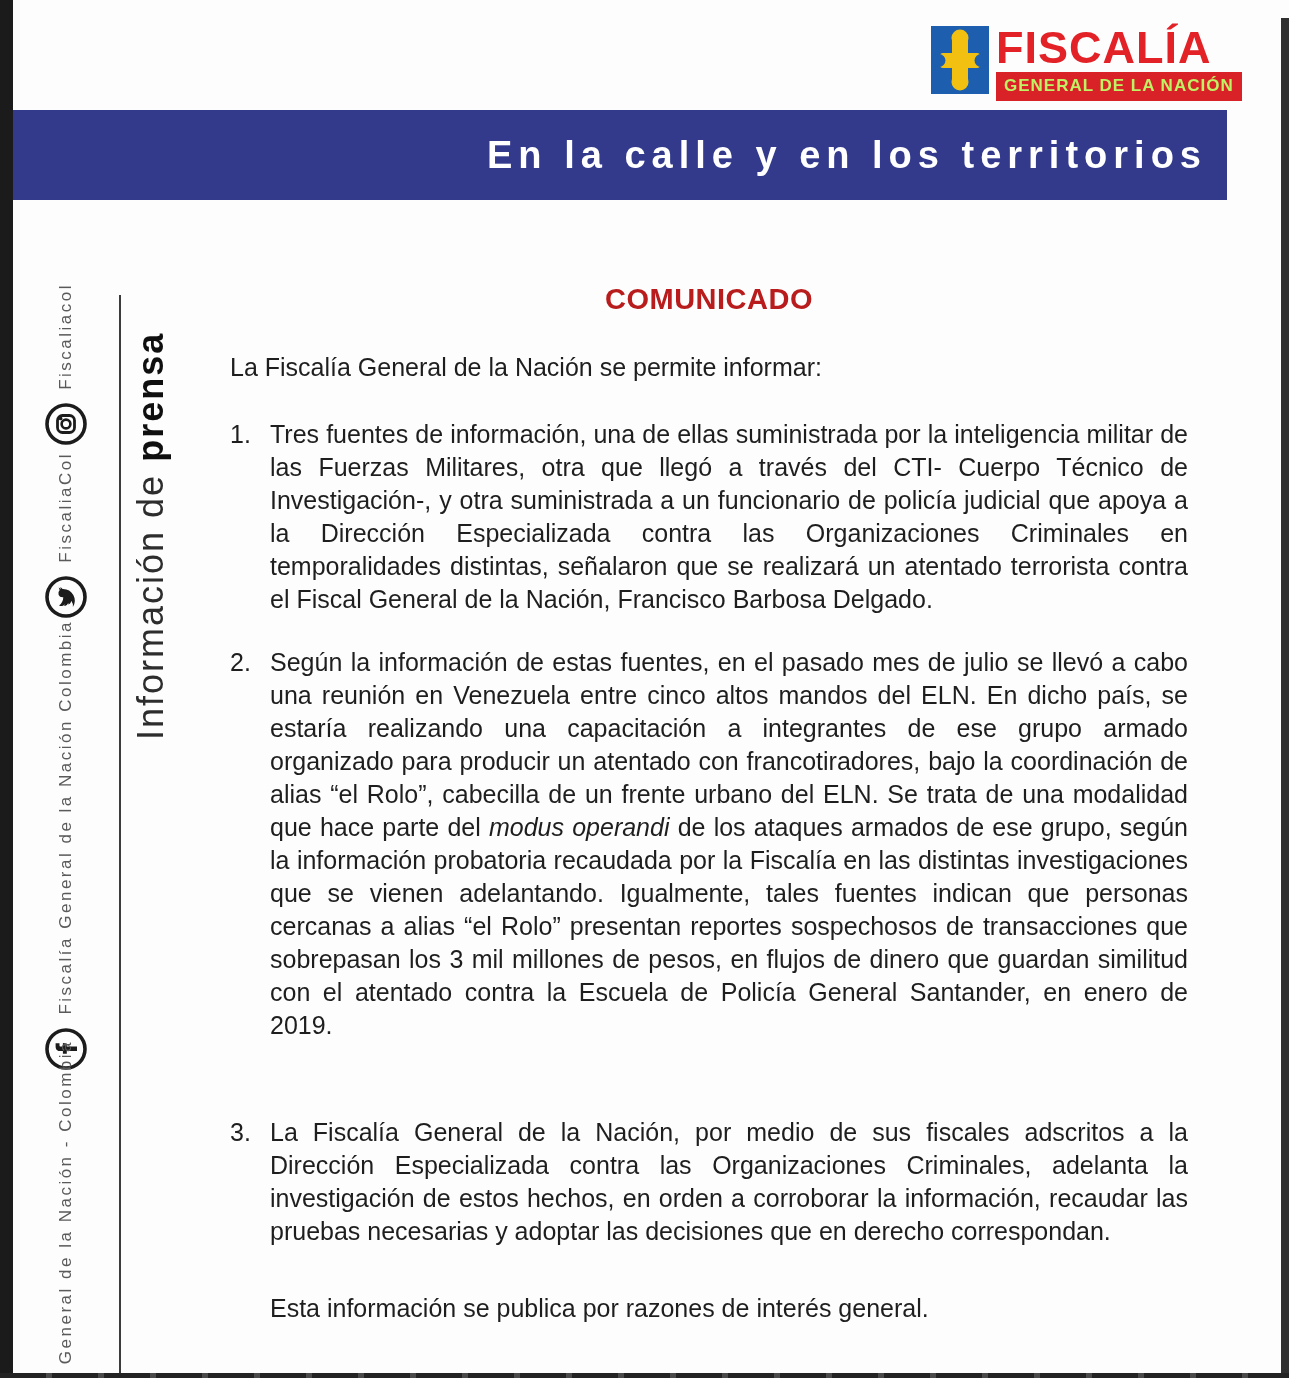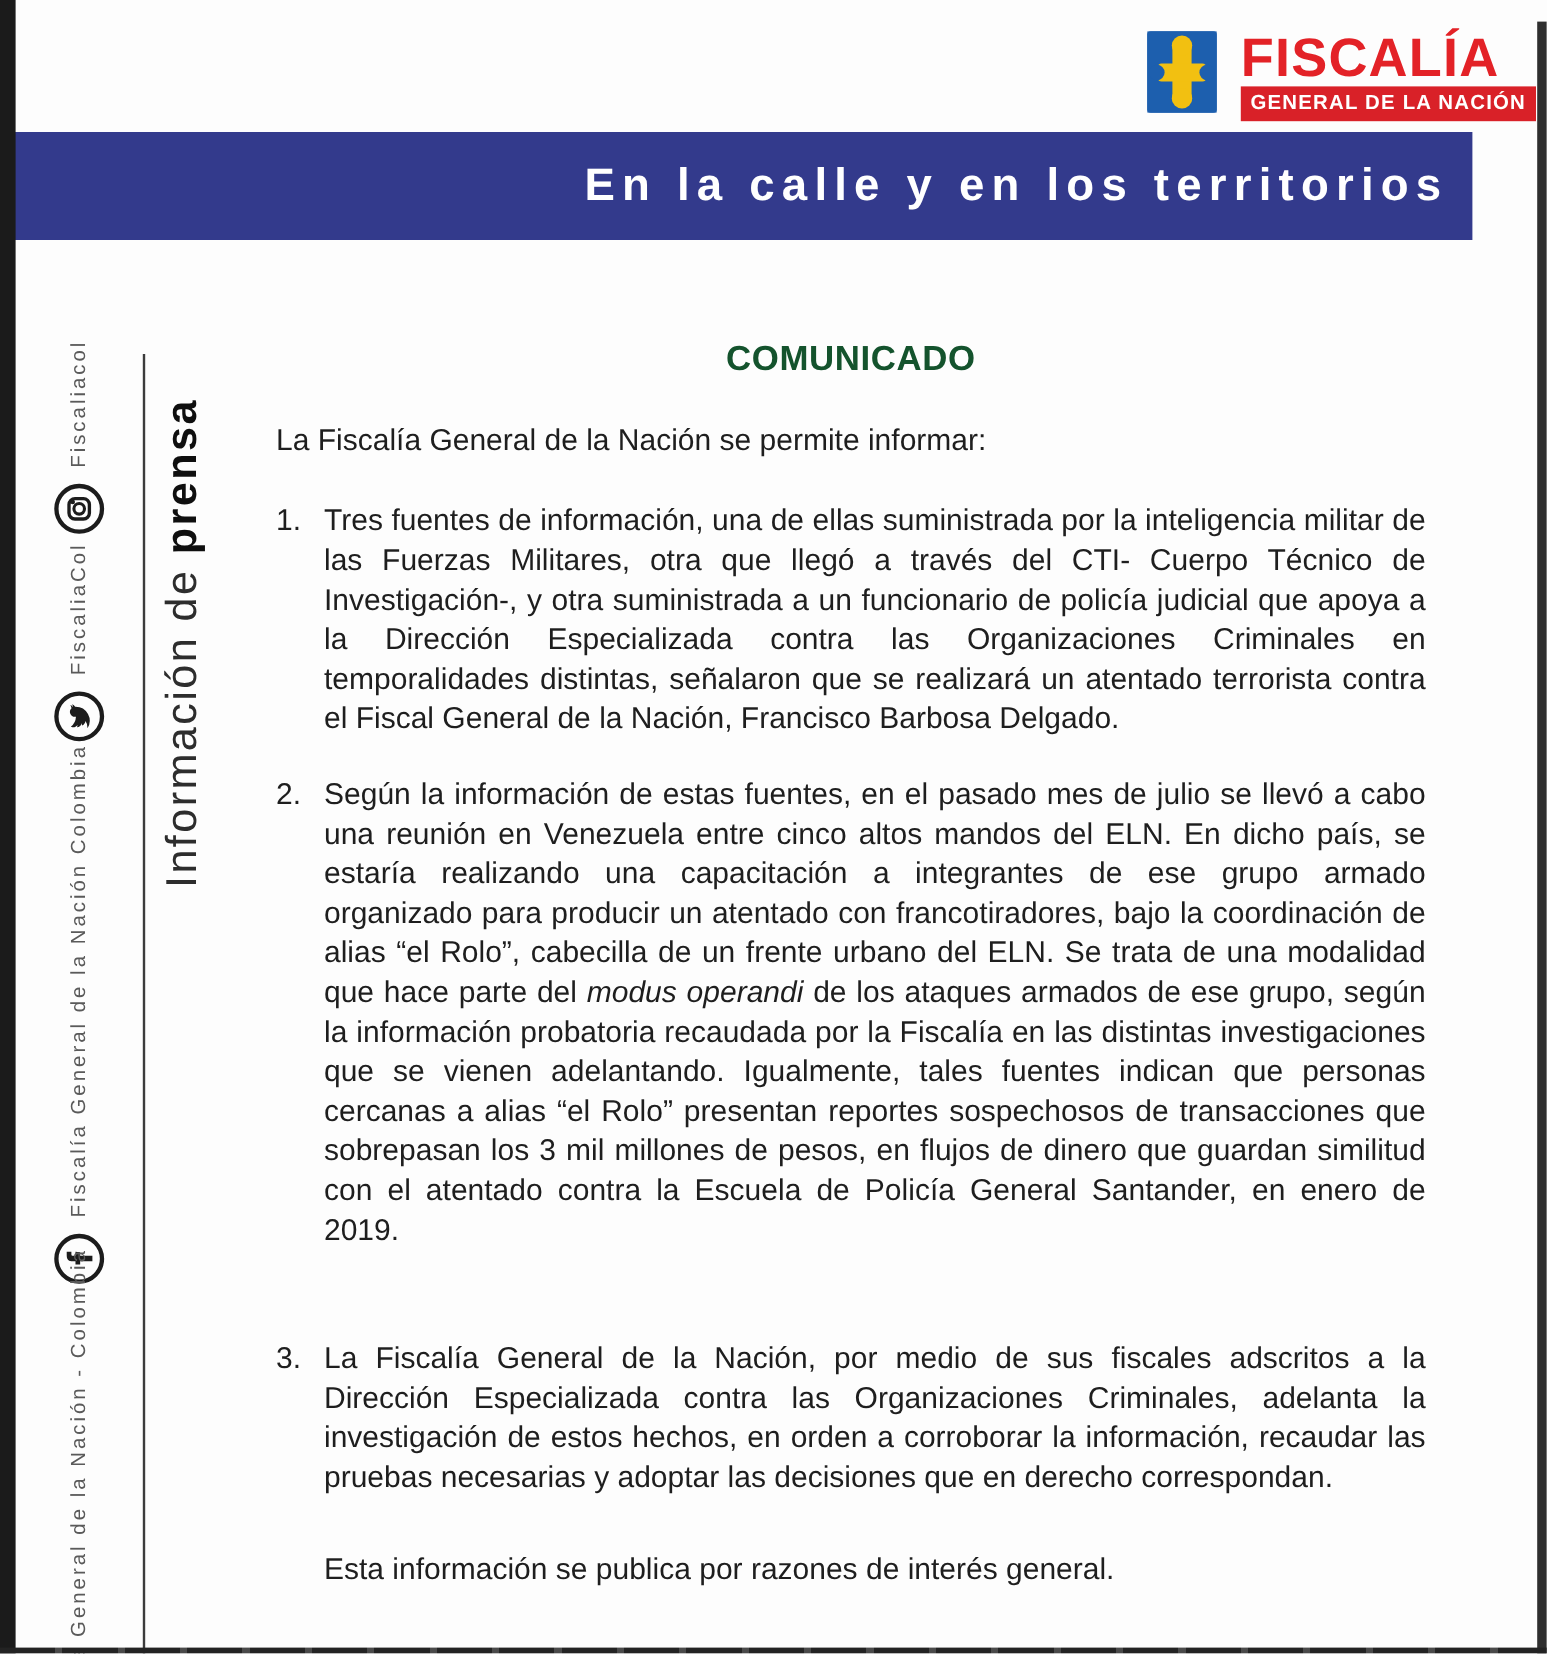--- a/index.html
+++ b/index.html
@@ -6,43 +6,43 @@
   body{
     width:1289px;height:1378px;position:relative;overflow:hidden;
     background:#fdfdfd;font-family:"Liberation Sans",sans-serif;color:#1e1e1e;
   }
   
   .left-bar{position:absolute;left:0;top:0;width:13px;height:1378px;background:#1b1b1b;z-index:30;}
   .right-bar{position:absolute;right:0;top:18px;width:8px;height:1360px;background:#2f2f2f;z-index:30;}
   .bottom-bar{position:absolute;left:0;bottom:0;width:1289px;height:5px;z-index:31;
     background:repeating-linear-gradient(90deg,#232323 0 46px,#4a4a4a 46px 52px);}
   
-  .logo-wrap{position:absolute;top:26px;left:956px;display:flex;align-items:flex-start;gap:20px;}
+  .logo-wrap{position:absolute;top:26px;left:931px;display:flex;align-items:flex-start;gap:7px;}
   .logo-square{width:58px;height:68px;background:#1d5fae;border-radius:3px;position:relative;flex:0 0 auto;}
   .logo-square svg{position:absolute;inset:0;}
   .logo-textcol{display:flex;flex-direction:column;align-items:flex-start;}
   .logo-name{font-size:45px;font-weight:bold;color:#e32227;letter-spacing:1px;line-height:44px;}
-  .logo-sub{margin-top:2px;background:#d92128;color:#ffffff;font-size:17px;font-weight:bold;
+  .logo-sub{margin-top:2px;background:#d92128;color:#bef264;font-size:17px;font-weight:bold;
     letter-spacing:1px;padding:4px 8px 5px 8px;}
   .banner{position:absolute;left:0;top:110px;width:1227px;height:90px;background:#333a8c;
     display:flex;align-items:center;justify-content:flex-end;padding-right:20px;box-sizing:border-box;}
   .banner-text{color:#ffffff;font-size:38px;font-weight:bold;letter-spacing:6px;white-space:nowrap;}
   
   .vtext{writing-mode:vertical-rl;transform:rotate(180deg);white-space:nowrap;}
   .social-item{position:absolute;left:13px;width:106px;display:flex;flex-direction:column;
     align-items:center;gap:12px;}
   .social-handle{font-size:17px;letter-spacing:2.5px;color:#5a5a5a;}
   .social-icon{width:44px;height:44px;transform:rotate(-90deg);flex:0 0 auto;}
   .divider-v{position:absolute;left:119px;top:295px;width:2px;height:1083px;background:#3c3c3c;}
   .press-label{position:absolute;left:130px;top:285px;height:455px;font-size:36px;
     letter-spacing:2px;color:#2d2d2d;}
   .press-label .bold{font-weight:bold;color:#0f0f0f;}
   
   .doc{position:absolute;left:230px;top:283px;width:958px;}
-  .doc-title{font-size:29px;font-weight:bold;text-align:center;line-height:32px;letter-spacing:.5px;color:#14532d;}
+  .doc-title{font-size:29px;font-weight:bold;text-align:center;line-height:32px;letter-spacing:.5px;color:#b91c1c;}
   .dateline{margin-top:33px;font-size:25px;line-height:33px;}
   .intro{margin-top:36px;font-size:25px;line-height:33px;}
   .list-item{display:flex;font-size:25px;line-height:33px;}
   .li-1{margin-top:34px;}
   .li-2{margin-top:30px;}
   .li-3{margin-top:74px;}
   .li-num{flex:0 0 40px;}
   .li-text{flex:1;text-align:justify;}
   .li-text .bold{font-weight:normal;}
   .li-text .italic{font-style:italic;}

